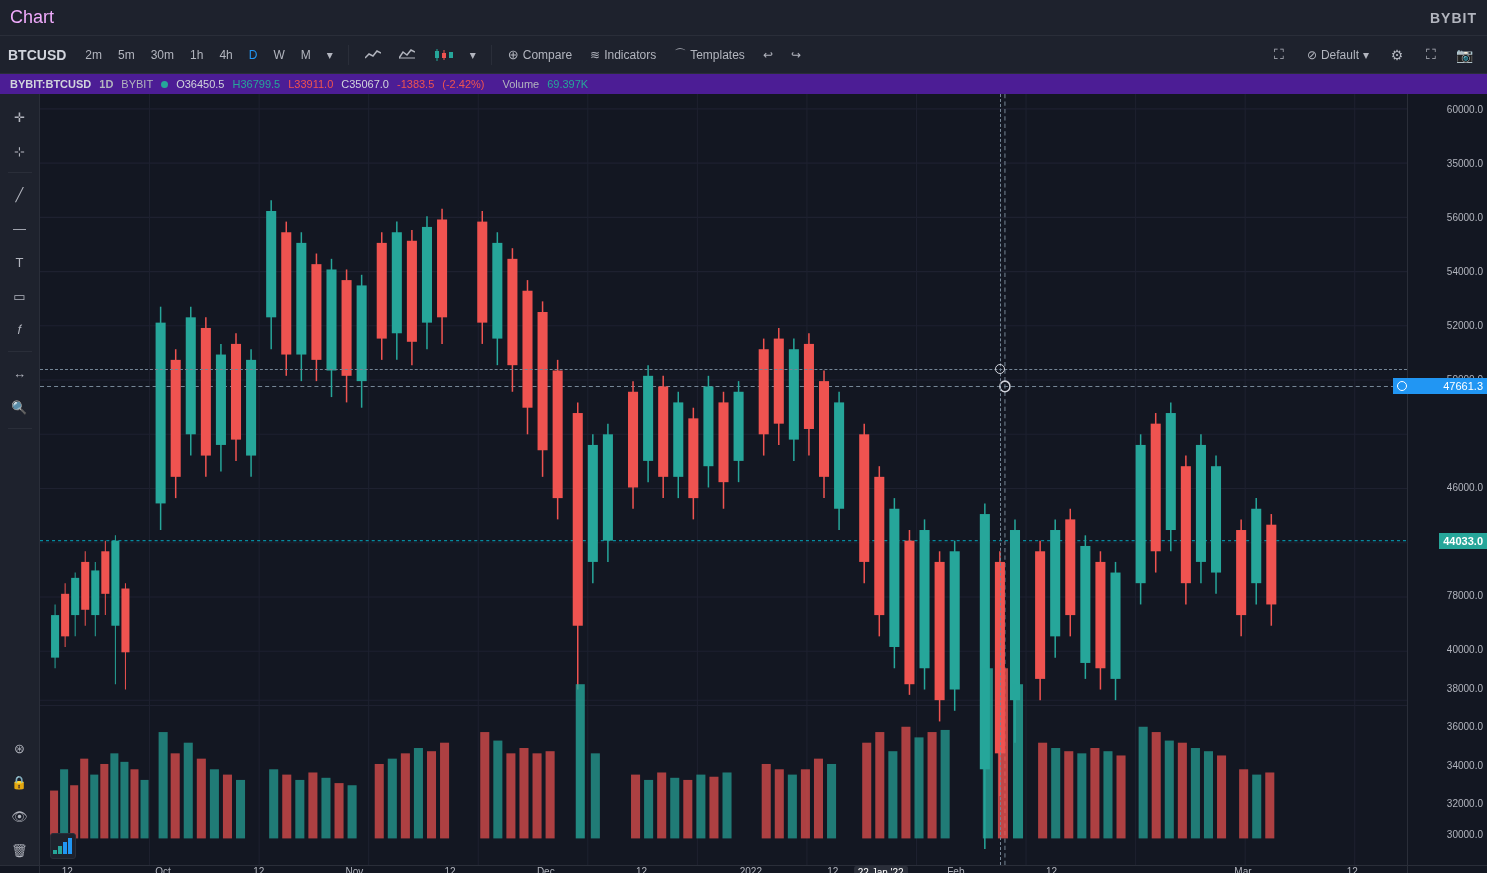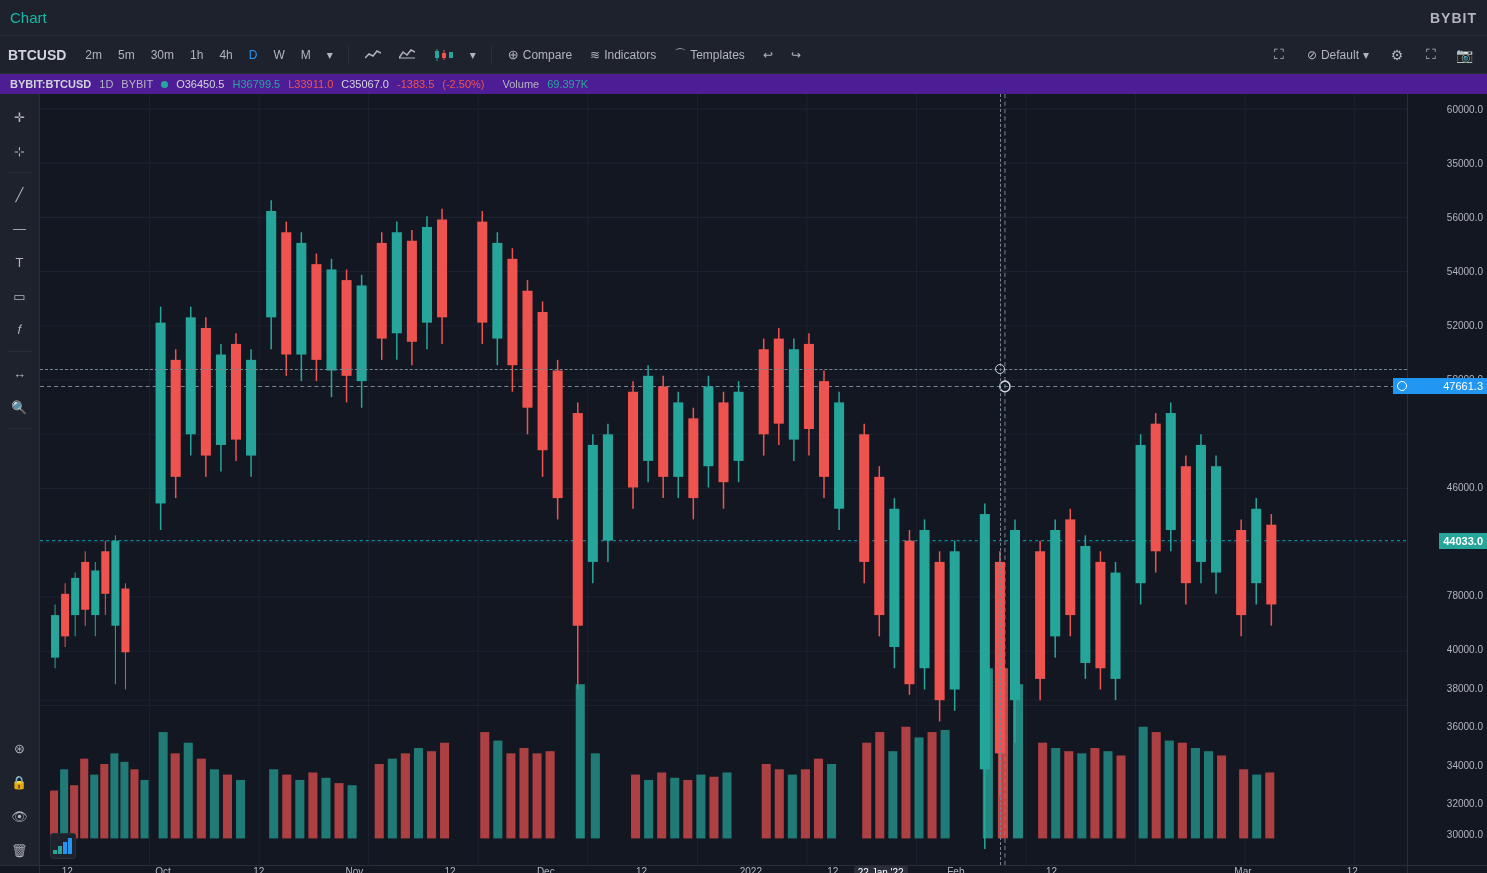--- a/index.html
+++ b/index.html
@@ -22,22 +22,22 @@
       padding: 0 10px;
       height: 36px;
       border-bottom: 1px solid #2a2e39;
     }
     .top-bar-left {
       display: flex;
       align-items: center;
       gap: 4px;
     }
     .chart-title {
-      color: #14b8a6;
-      font-size: 15px;
+      color: #f0abfc;
+      font-size: 18px;
     }
     .top-bar-right {
       color: #b2b5be;
       font-size: 14px;
       font-weight: bold;
       letter-spacing: 1px;
     }
 
     
     .toolbar {
@@ -115,21 +115,21 @@
     
     .chart-info {
       background: #4c1d95;
       padding: 4px 10px;
       font-size: 11px;
       display: flex;
       align-items: center;
       gap: 8px;
     }
     .chart-info-symbol { color: #d1d4dc; font-weight: bold; }
-    .chart-info-tf { color: #b2b5be; }
+    .chart-info-tf { color: #b2b5be; font-weight: bold; }
     .chart-info-exchange { color: #b2b5be; }
     .info-dot { width: 7px; height: 7px; background: #26a69a; border-radius: 50%; }
     .ohlc-o { color: #d1d4dc; }
     .ohlc-h { color: #26a69a; }
     .ohlc-l { color: #ef5350; }
     .ohlc-c { color: #d1d4dc; }
     .ohlc-change { color: #ef5350; }
     .volume-label { color: #b2b5be; margin-left: 10px; }
     .volume-val { color: #26a69a; }
 
@@ -359,21 +359,21 @@
 <div class="chart-info">
   <span class="chart-info-symbol">BYBIT:BTCUSD</span>
   <span class="chart-info-tf">1D</span>
   <span class="chart-info-exchange">BYBIT</span>
   <div class="info-dot"></div>
   <span class="ohlc-o">O36450.5</span>
   <span class="ohlc-h">H36799.5</span>
   <span class="ohlc-l">L33911.0</span>
   <span class="ohlc-c">C35067.0</span>
   <span class="ohlc-change">-1383.5</span>
-  <span class="ohlc-change">(-2.50%)</span>
+  <span class="ohlc-change">(-2.42%)</span>
   <span class="volume-label">Volume</span>
   <span class="volume-val">69.397K</span>
 </div>
 
 <div class="chart-container">
 
   <div class="left-sidebar">
     <div class="side-icon">✛</div>
     <div class="side-icon">⊹</div>
     <div class="side-divider"></div>

